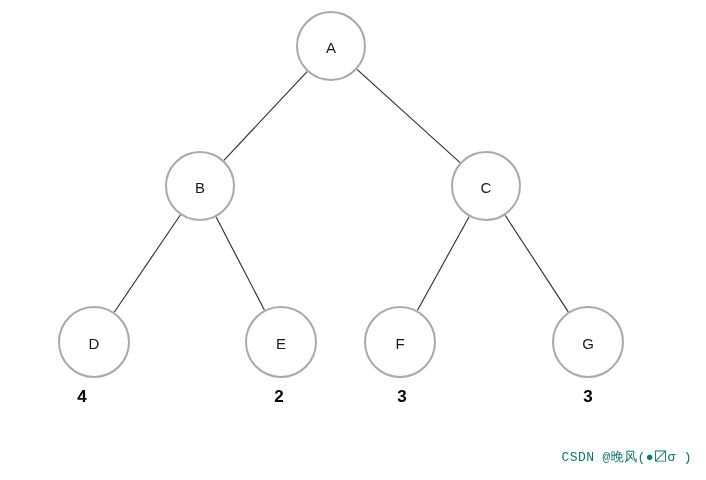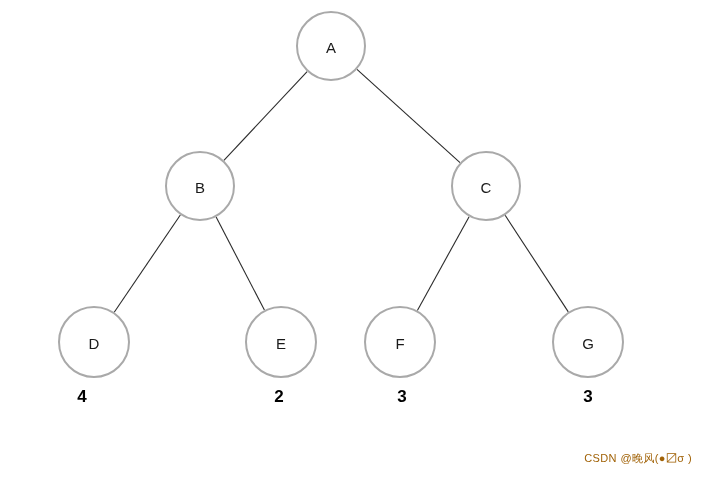--- a/index.html
+++ b/index.html
@@ -55,23 +55,23 @@
     font-family: "Liberation Sans", "DejaVu Sans", sans-serif;
     font-size: 17px;
     font-weight: 700;
     text-anchor: middle;
     dominant-baseline: alphabetic;
   }
   .watermark {
     position: absolute;
     right: 14px;
     bottom: 14px;
-    color: #a16207;
-    font-family: Liberation Sans, sans-serif;
-    font-size: 11px;
+    color: #0f766e;
+    font-family: Liberation Mono, monospace;
+    font-size: 13px;
     letter-spacing: 0.4px;
     white-space: nowrap;
     user-select: none;
   }
 </style>
 </head>
 <body>
 
 <div id="diagram-root">
 

